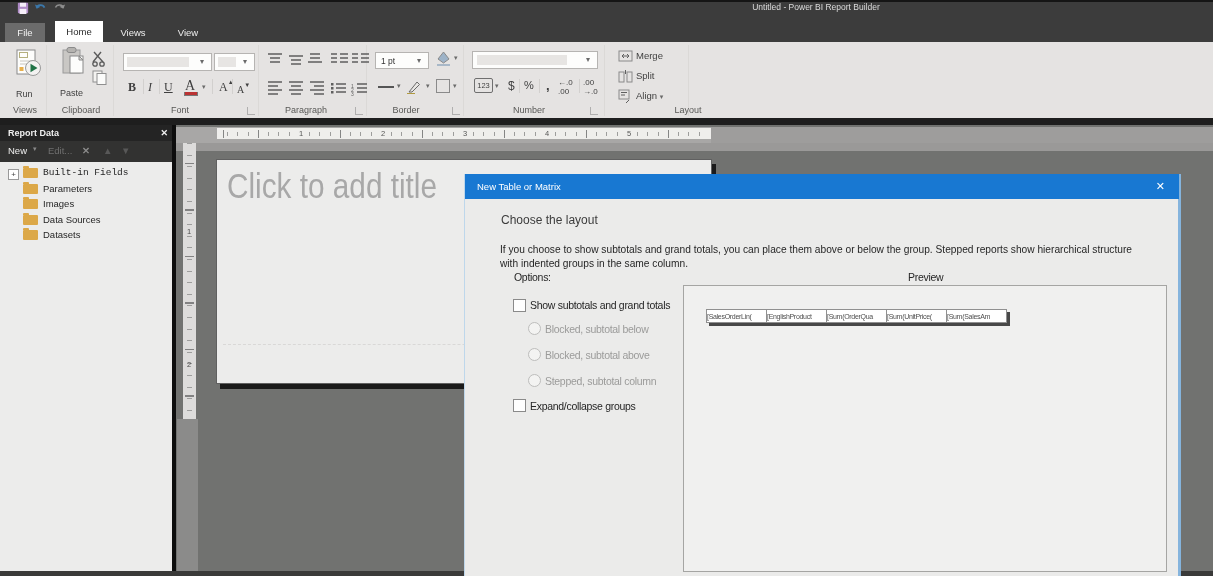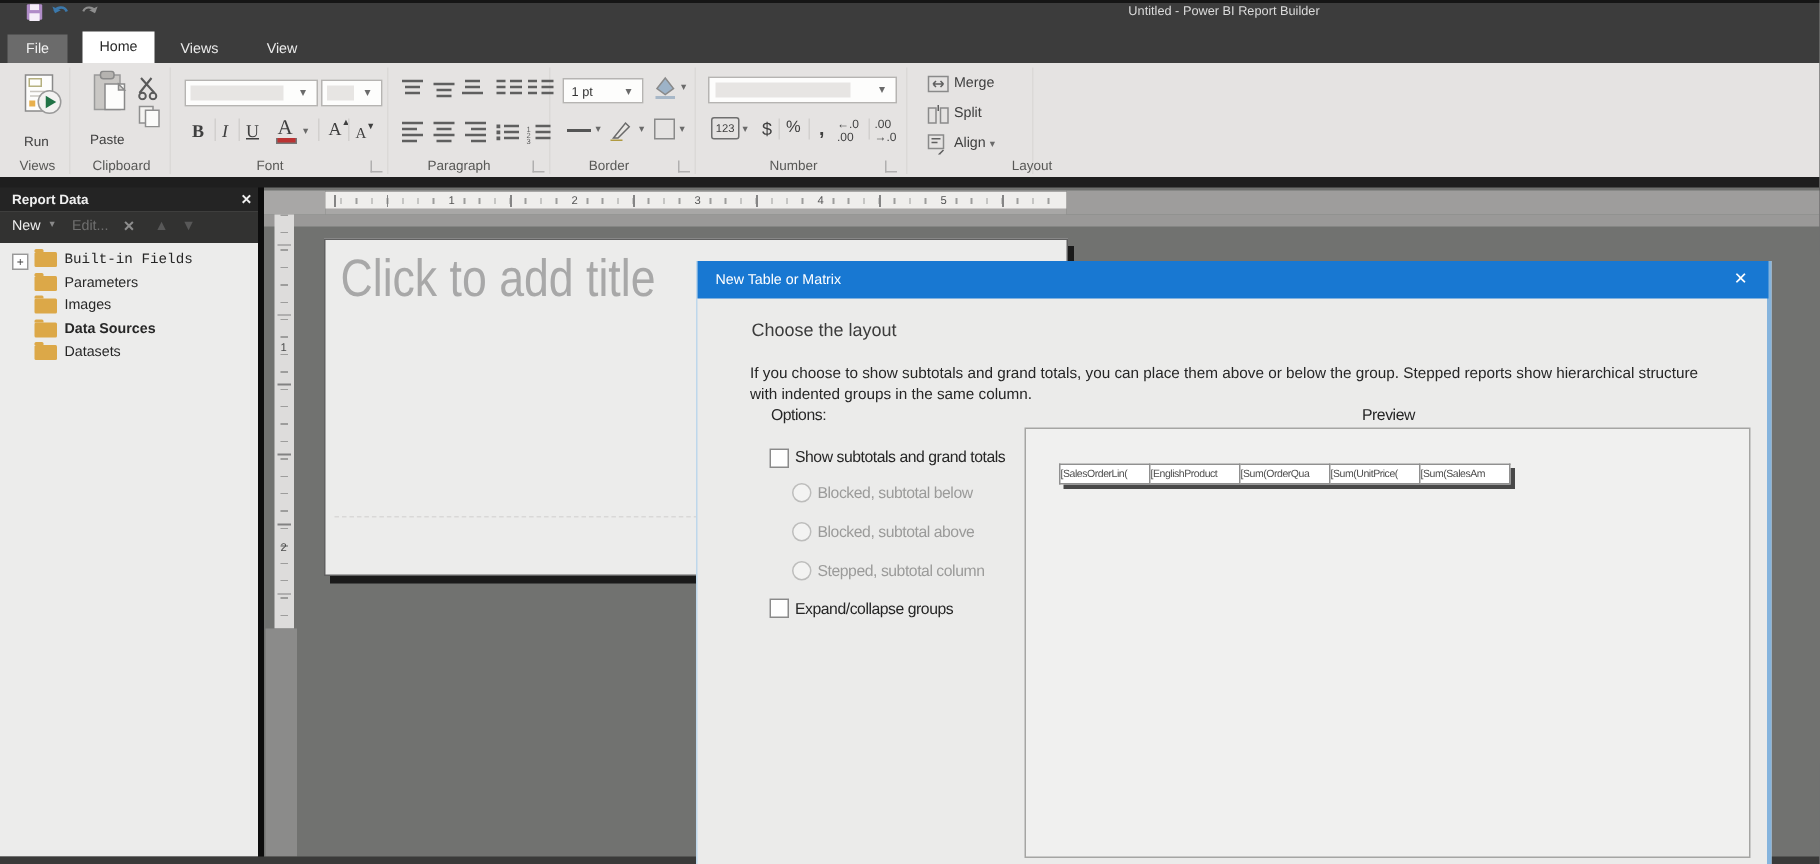--- a/index.html
+++ b/index.html
@@ -252,21 +252,21 @@
 </div>
 <div class="abs" id="paneltree">
   <div style="position:absolute;left:8px;top:7px;width:9px;height:9px;background:#fff;border:1px solid #999;font-size:8px;line-height:9px;text-align:center;color:#444;">+</div>
   <div class="folder" style="top:6px;"></div>
     <div class="titem" style="top:5px;font-family:Liberation Mono, monospace;">Built-in Fields</div>
   <div class="folder" style="top:22px;"></div>
     <div class="titem" style="top:21px;">Parameters</div>
   <div class="folder" style="top:37px;"></div>
     <div class="titem" style="top:36px;">Images</div>
   <div class="folder" style="top:53px;"></div>
-    <div class="titem" style="top:52px;font-weight:bold;">Data Sources</div>
+    <div class="titem" style="top:52px;">Data Sources</div>
   <div class="folder" style="top:68px;"></div>
     <div class="titem" style="top:67px;">Datasets</div>
 </div>
 <div class="abs" id="panelborder"></div>
 
 <div class="abs" id="canvas"></div>
 <div class="abs" id="lightband"></div>
 <div class="abs" id="corner"></div>
 <div class="abs" id="hruler">
   <div class="abs" style="left:0;top:1px;width:494px;height:11px;background:#efeeec;"></div>

